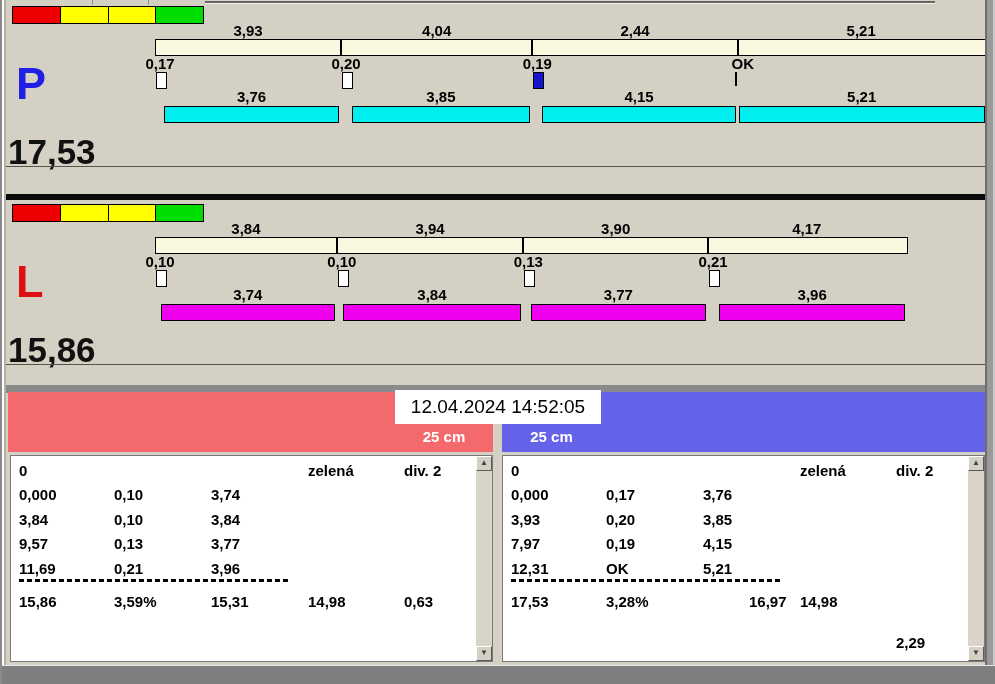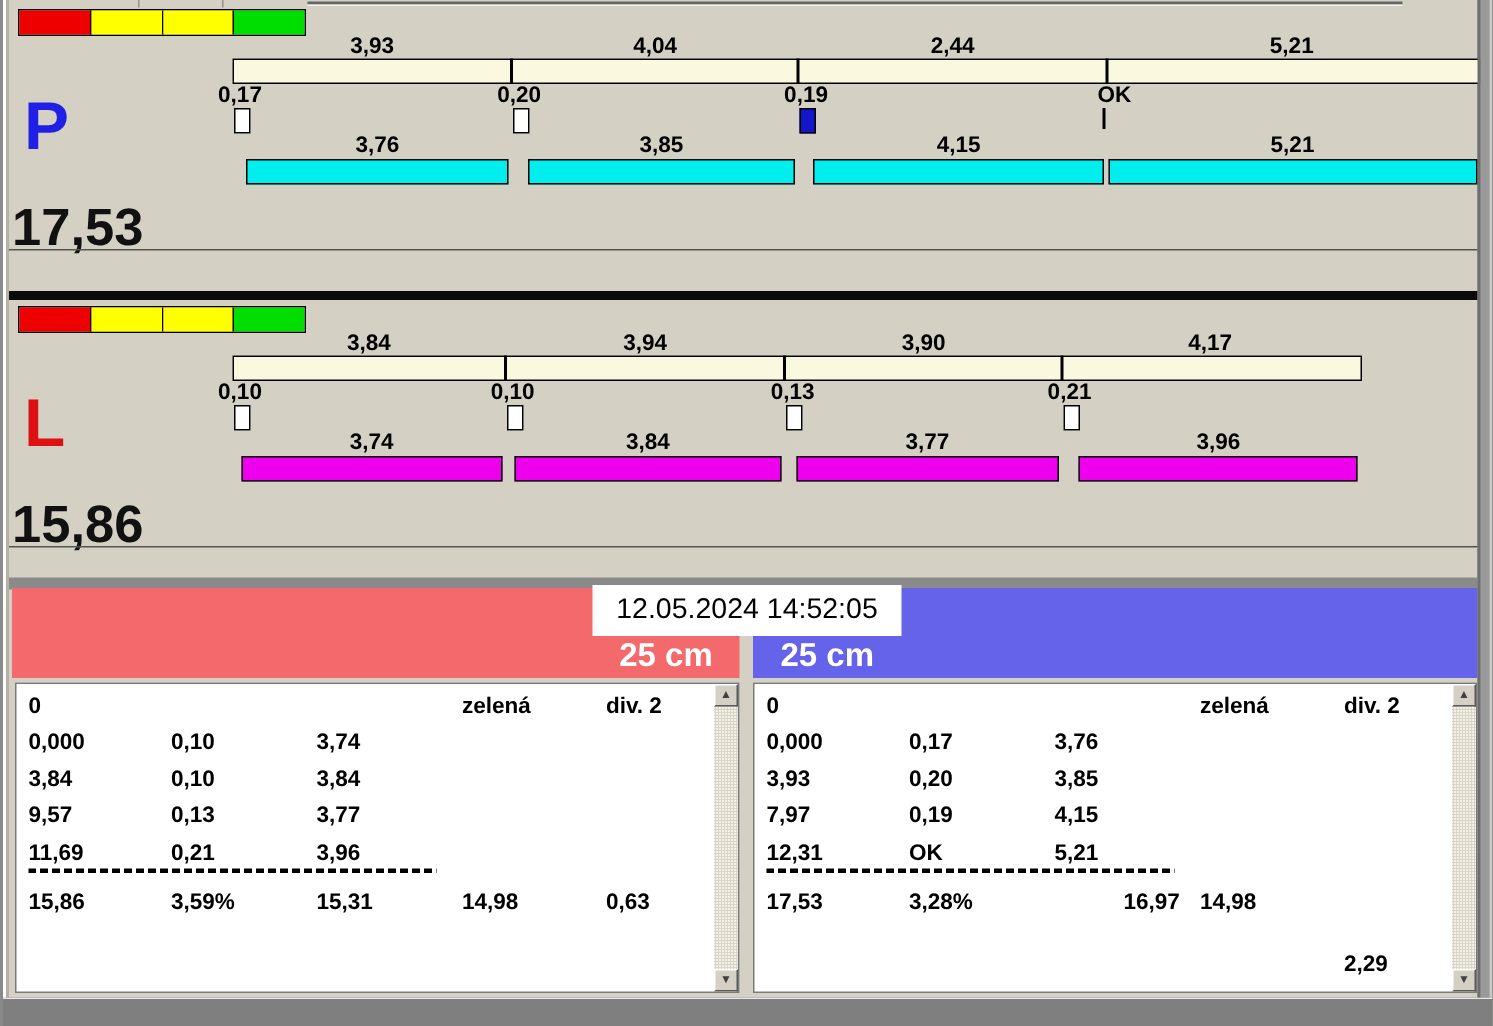--- a/index.html
+++ b/index.html
@@ -38,21 +38,21 @@
   .black-divider{position:absolute;left:6px;top:194px;width:979px;height:6px;background:#0a0a0a;}
   .gray-band{position:absolute;left:6px;top:385px;width:979px;height:8px;background:#8a8a8a;}
   
   .team-header{position:absolute;top:392px;height:60px;}
   #team-header-0{left:8px;width:485px;background:var(--team-left);}
   #team-header-1{left:502px;width:483px;background:var(--team-right);}
   .team-name{position:absolute;top:0;height:30px;line-height:32px;text-align:center;font-size:19px;color:#0a0a0a;}
   .team-crew{position:absolute;top:30px;height:30px;line-height:30px;text-align:center;font-size:15px;color:#fff;}
   #team-header-0 .team-name,#team-header-0 .team-crew{left:0;width:387px;}
   #team-header-1 .team-name,#team-header-1 .team-crew{left:99px;width:384px;}
-  .pool-badge{position:absolute;top:30px;height:30px;line-height:30px;text-align:center;font-size:22px;color:#fff;}
+  .pool-badge{position:absolute;top:30px;height:30px;line-height:30px;text-align:center;font-size:15px;color:#fff;}
   #team-header-0 .pool-badge{left:387px;width:98px;}
   #team-header-1 .pool-badge{left:0;width:99px;}
   .date-box{position:absolute;left:395px;top:390px;width:206px;height:34px;background:#fff;z-index:5;
             font-weight:normal;font-size:19px;line-height:34px;text-align:center;color:#000;}
   
   .table-panel{position:absolute;top:455px;width:483px;height:207px;background:#fff;border:1px solid #7a7a7a;box-sizing:border-box;}
   #table-panel-0{left:10px;}
   #table-panel-1{left:502px;}
   .table-rows{position:absolute;left:0;top:0;right:16px;bottom:0;overflow:hidden;}
   .tcell{position:absolute;font-size:15px;line-height:16px;white-space:nowrap;}
@@ -158,21 +158,21 @@
   </section>
 
   <div class="gray-band"></div>
 
   <header class="team-header" id="team-header-0" style="background: rgb(244, 106, 108);">
     <div class="pool-badge">25 cm</div>
   </header>
   <header class="team-header" id="team-header-1" style="background: rgb(100, 99, 233);">
     <div class="pool-badge">25 cm</div>
   </header>
-  <div class="date-box">12.05.2024 14:52:05</div>
+  <div class="date-box">12.04.2024 14:52:05</div>
 
   <div class="table-panel" id="table-panel-0">
     <div class="table-rows">
         <div class="tcell" style="left: 8px; top: 7px;">0</div>
         <div class="tcell" style="left: 297px; top: 7px;">zelená</div>
         <div class="tcell" style="left: 393px; top: 7px;">div. 2</div>
         <div class="tcell" style="left: 8px; top: 31px;">0,000</div>
         <div class="tcell" style="left: 103px; top: 31px;">0,10</div>
         <div class="tcell" style="left: 200px; top: 31px;">3,74</div>
         <div class="tcell" style="left: 8px; top: 55.5px;">3,84</div>

